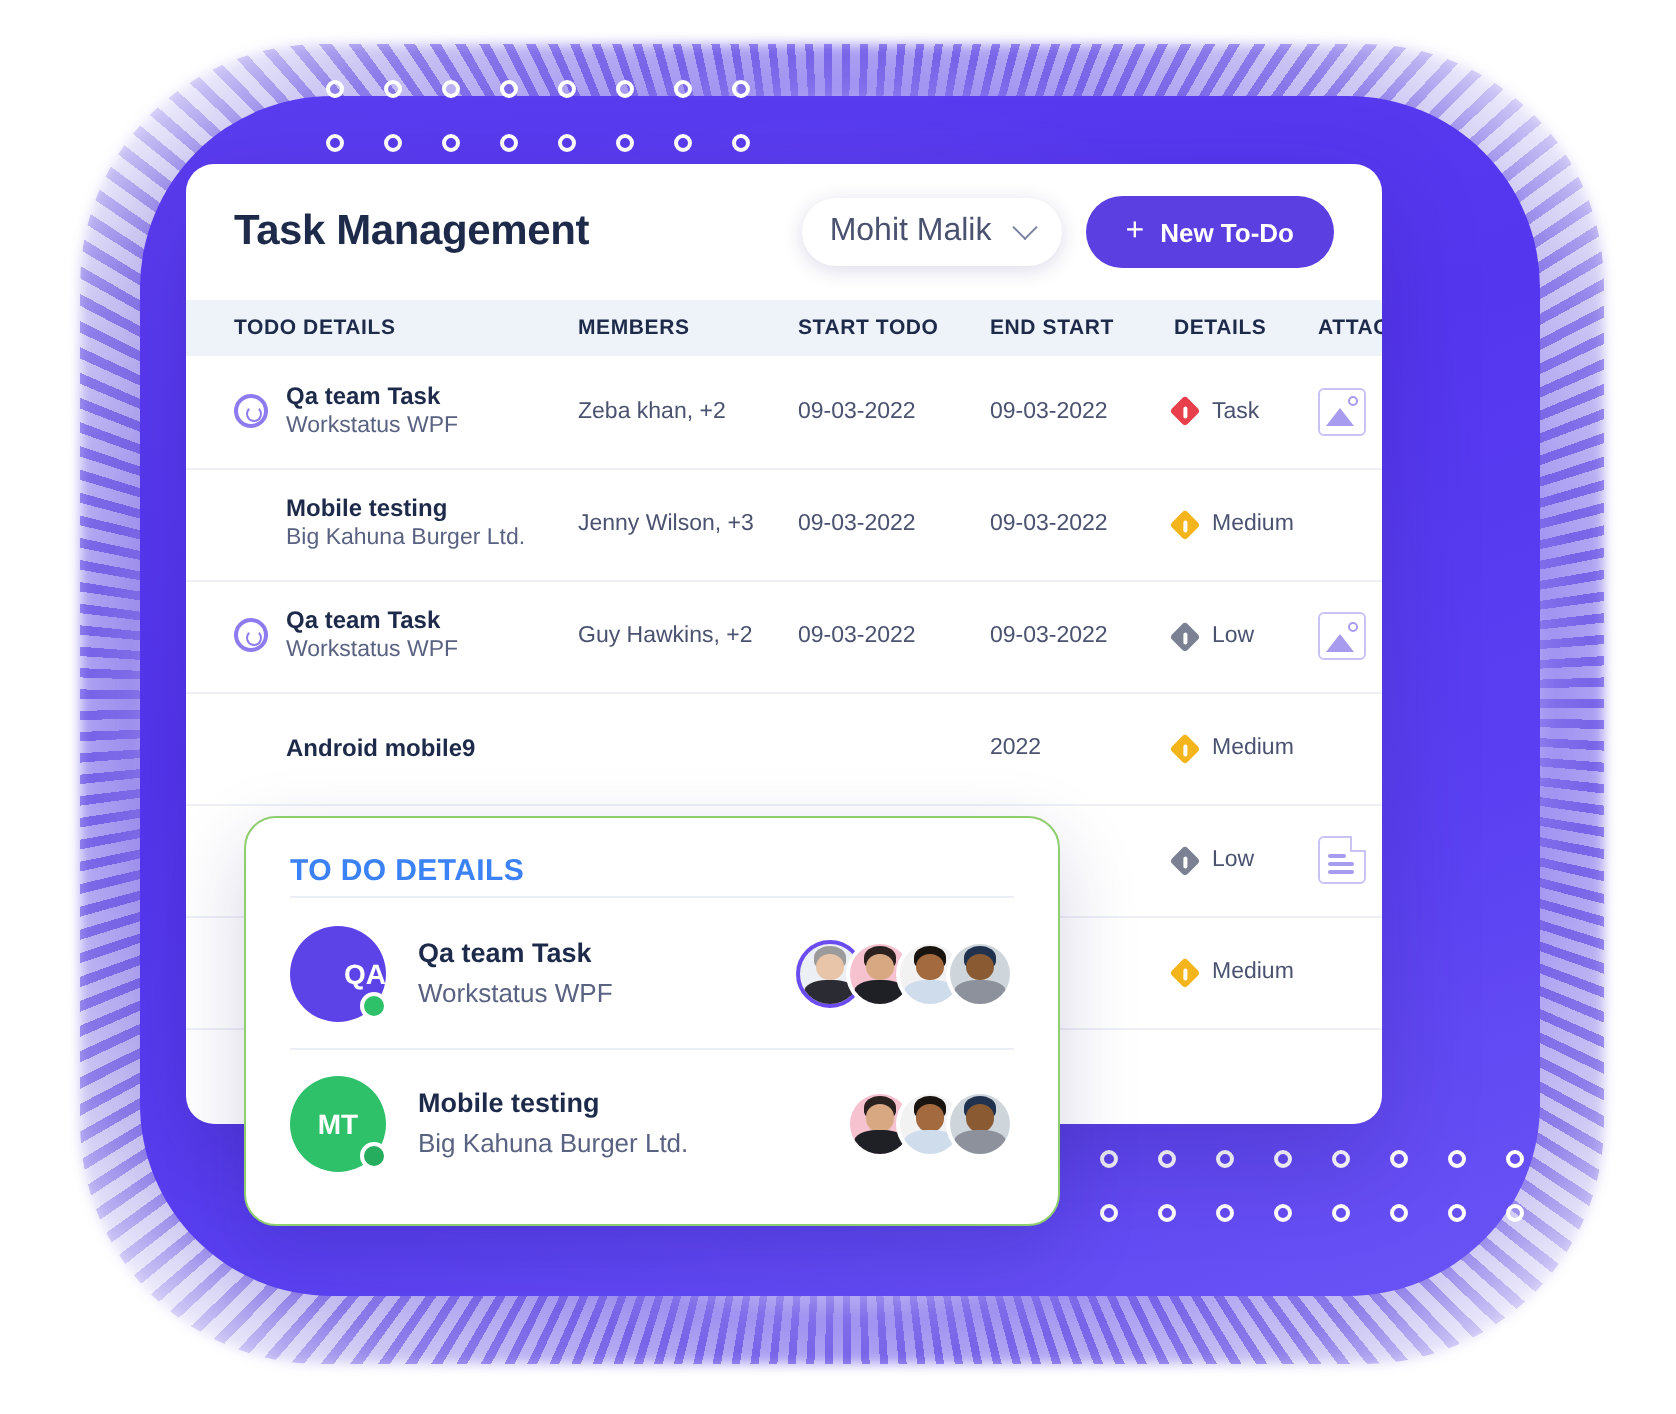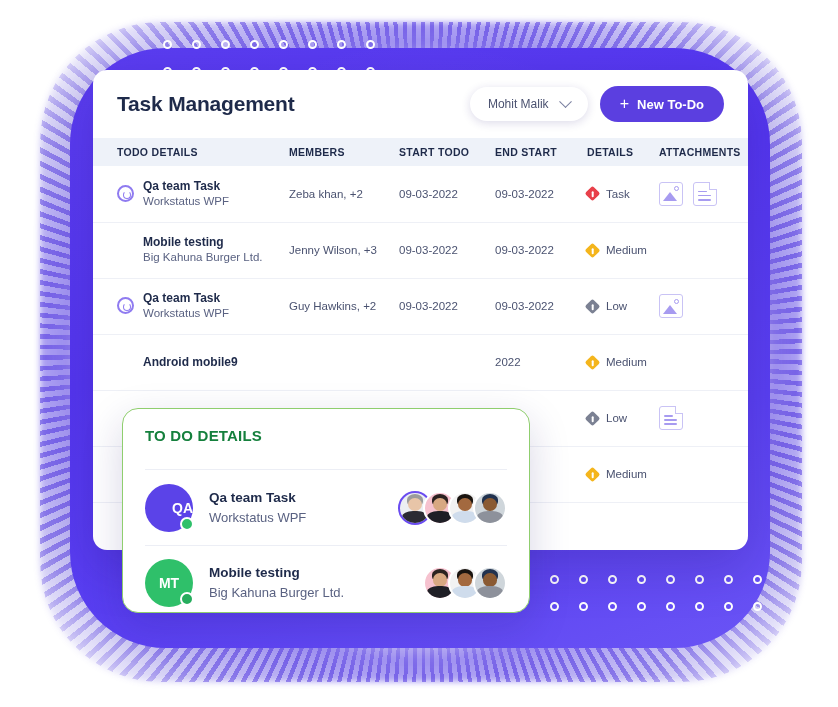--- a/index.html
+++ b/index.html
@@ -76,22 +76,22 @@
   }
   #dots-bottom {
     left: 550px; top: 575px;
     grid-template-columns: repeat(8, 9px);
     grid-template-rows: repeat(2, 9px);
   }
 
   
   .panel {
     position: absolute;
-    left: 93px; top: 70px;
-    width: 655px; height: 480px;
+    left: 93px; top: 82px;
+    width: 598px; height: 480px;
     background: #ffffff;
     border-radius: 14px;
     box-shadow: 0 18px 50px rgba(35,20,110,0.22);
     overflow: hidden;
   }
 
   .panel-header {
     height: 68px;
     display: flex;
     align-items: center;
@@ -109,21 +109,21 @@
     height: 34px;
     min-width: 118px;
     border-radius: 18px;
     background: #ffffff;
     box-shadow: 0 2px 10px rgba(40,25,120,0.16);
     display: flex;
     align-items: center;
     justify-content: center;
     gap: 12px;
     padding: 0 14px;
-    font-size: 12px;
+    font-size: 16px;
     color: #4b5270;
     cursor: pointer;
   }
   .chev {
     width: 9px; height: 9px;
     border-right: 1.6px solid #7a80a0;
     border-bottom: 1.6px solid #7a80a0;
     transform: rotate(45deg) translate(-2px,-2px);
   }
   .new-btn {
@@ -295,23 +295,23 @@
     width: 408px; height: 205px;
     background: #ffffff;
     border: 1.5px solid #8fce6e;
     border-radius: 16px;
     box-shadow: 0 14px 40px rgba(35,20,110,0.18);
     padding: 18px 22px 0 22px;
   }
   .oc-title {
     font-size: 15px;
     font-weight: 700;
-    color: #15803d;
+    color: #3b82f6;
     letter-spacing: .2px;
-    padding-bottom: 25px;
+    padding-bottom: 4px;
     border-bottom: 1px solid #eceef5;
   }
   .oc-row {
     display: flex;
     align-items: center;
     height: 75px;
     gap: 16px;
   }
   .oc-row + .oc-row { border-top: 1px solid #eceef5; }
   .badge {

